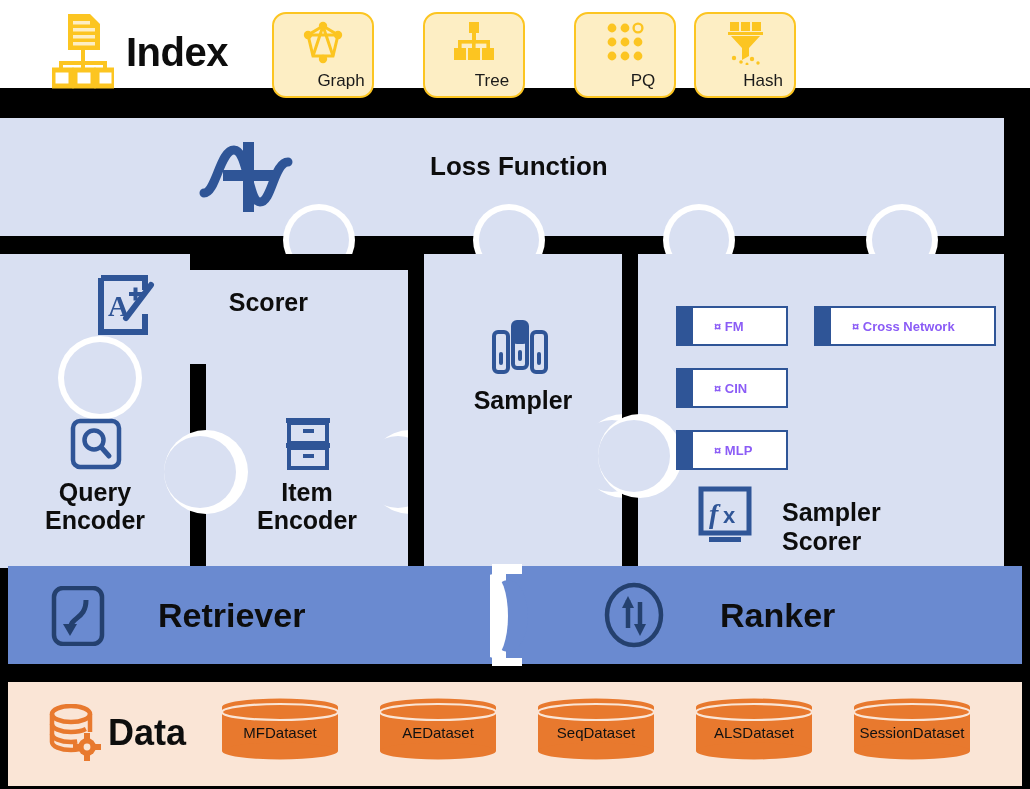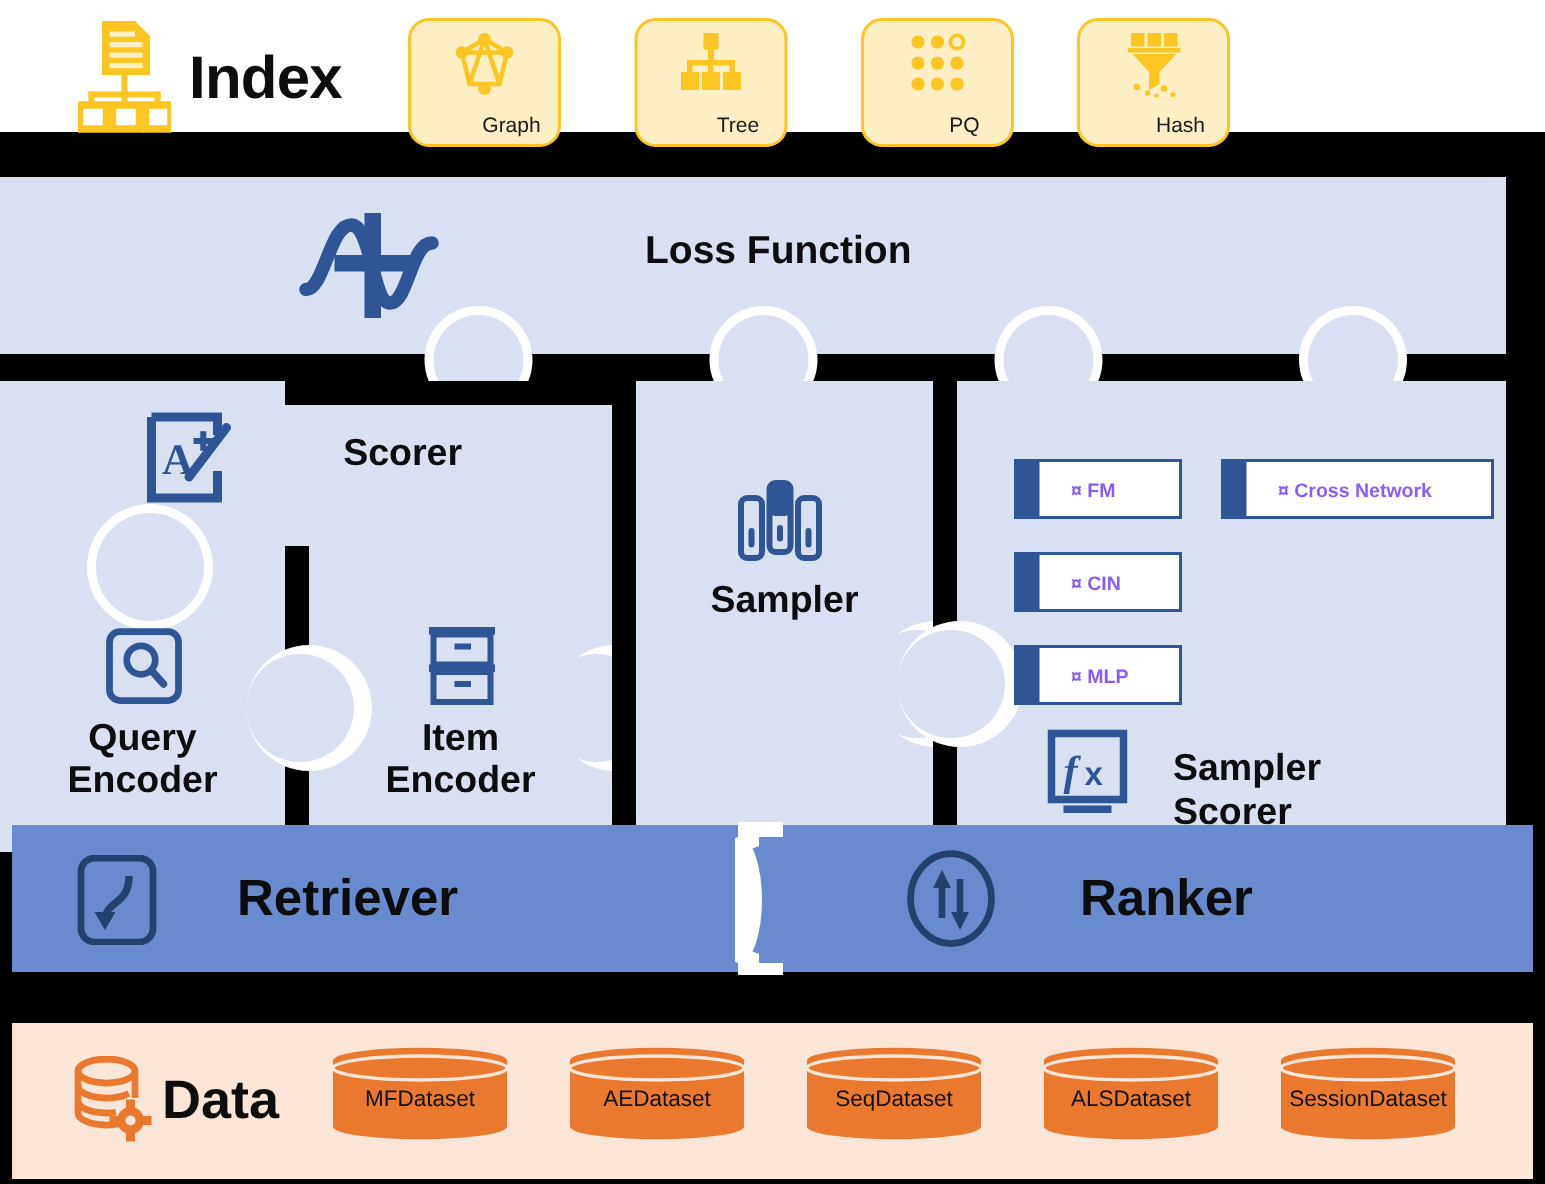--- a/index.html
+++ b/index.html
@@ -13,40 +13,40 @@
   
   #index-band{left:0;top:0;width:1030px;height:88px;background:#ffffff;}
   #index-logo{left:52px;top:14px;width:62px;height:76px;}
   #index-title{left:126px;top:24px;font-size:40px;font-weight:bold;color:#0d0d0d;
                letter-spacing:-.5px;line-height:56px;}
   .idx-card{position:absolute;top:12px;width:98px;height:82px;border:2.5px solid #fcc521;
             border-radius:14px;background:#fdeec4;}
   .idx-card .ic{position:absolute;left:0;right:0;top:7px;height:44px;
                 display:flex;align-items:center;justify-content:center;}
   .idx-card .lb{position:absolute;left:0;right:0;bottom:5px;text-align:center;
-                font-size:14px;color:#1a1a1a;padding-left:36px;}
+                font-size:17px;color:#1a1a1a;padding-left:36px;}
 
   
   #puzzle{left:0;top:118px;width:818px;height:450px;}
   .piece{position:absolute;background:#d9e0f2;}
   .notch{position:absolute;background:#d9e0f2;border-radius:50%;}
   .whitearc{position:absolute;background:#ffffff;border-radius:50%;}
   .blkbar{position:absolute;background:#000;}
 
   .plabel{position:absolute;font-weight:bold;color:#0d0d0d;text-align:center;line-height:1.12;}
 
   
   .chip{position:absolute;height:36px;border:2px solid #2f5597;background:#fff;
         display:flex;align-items:center;}
   .chip .bar{width:15px;height:100%;background:#2f5597;flex:0 0 auto;}
   .chip .txt{flex:1;white-space:nowrap;font-size:13px;font-weight:bold;color:#8b5cf6;
              padding-left:21px;overflow:hidden;}
 
   
-  #rr-band{left:8px;top:550px;width:1014px;height:80px;}
+  #rr-band{left:8px;top:566px;width:1014px;height:80px;}
   .rr-half{position:absolute;top:0;height:98px;background:#6a8ad0;}
   .rr-title{position:absolute;font-size:34px;font-weight:bold;color:#0d0d0d;line-height:98px;}
 
   
   #data-band{left:8px;top:682px;width:1014px;height:104px;background:#fae5d6;}
   #data-title{left:100px;top:20px;font-size:36px;font-weight:bold;color:#0d0d0d;line-height:62px;}
   .cyl{position:absolute;top:16px;width:118px;height:62px;}
   .cyl .lb{position:absolute;left:0;right:0;top:26px;text-align:center;font-size:15px;color:#111;}
 </style>
 </head>
@@ -127,21 +127,21 @@
               <circle cx="36" cy="21" r="4.4"></circle>
             <circle cx="10" cy="35" r="4.4"></circle>
               <circle cx="23" cy="35" r="4.4"></circle>
               <circle cx="36" cy="35" r="4.4"></circle>
           </g>
         </svg>
       </div>
       <div class="lb">PQ</div>
     </div>
 
-    <div class="idx-card" style="left:718px">
+    <div class="idx-card" style="left:694px">
       <div class="ic">
         <svg width="46" height="44" viewBox="0 0 46 44">
           <g fill="#fcc521">
             <rect x="8" y="1" width="9" height="9"></rect>
               <rect x="19" y="1" width="9" height="9"></rect>
             <rect x="30" y="1" width="9" height="9"></rect>
             <rect x="6" y="11" width="35" height="3"></rect>
             <path d="M9 15 h29 l-11 12 v8 l-7 4 v-12 Z"></path>
             <circle cx="12" cy="37" r="2.2"></circle>
               <circle cx="19" cy="41" r="1.8"></circle>

